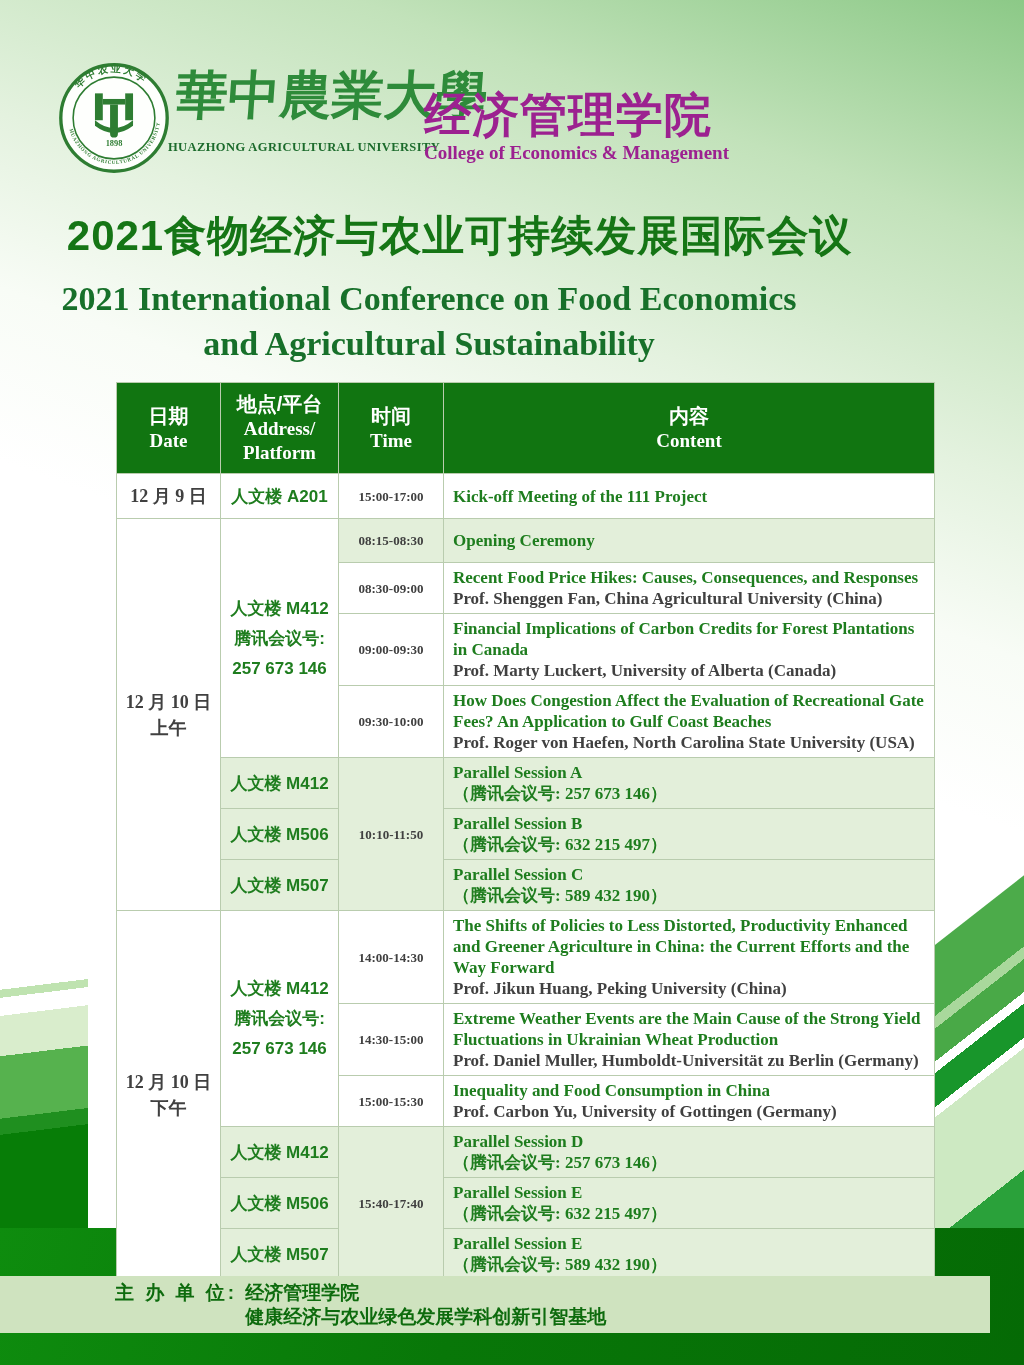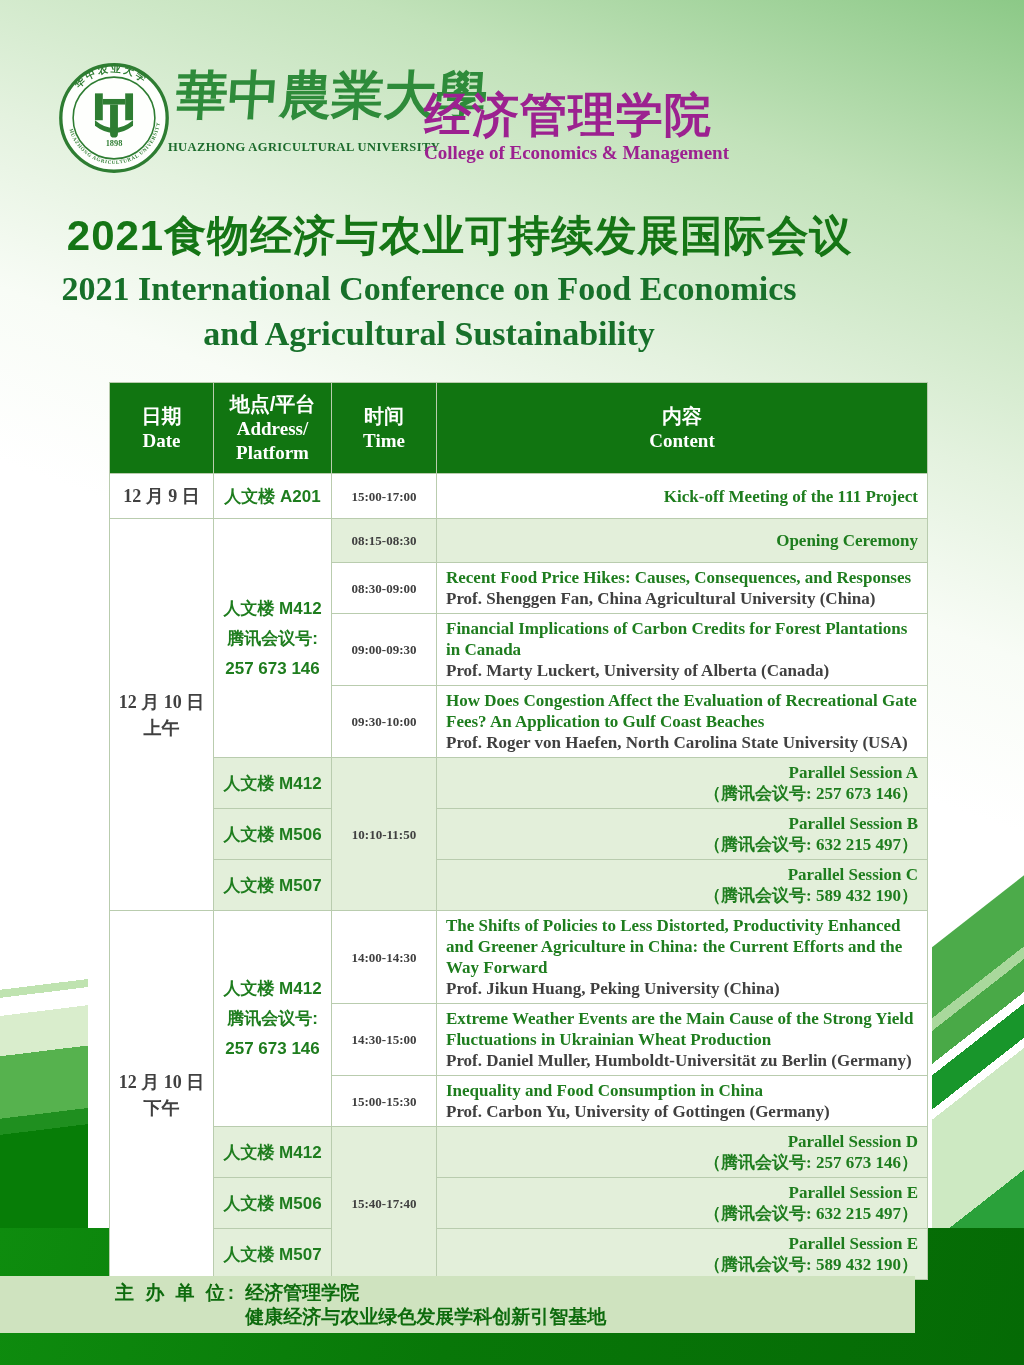--- a/index.html
+++ b/index.html
@@ -24,21 +24,21 @@
     transform:rotate(-7deg);transform-origin:top left;
     background:linear-gradient(to bottom,
       rgba(255,255,255,0) 0 22px,#bfe3b0 22px 30px,#ffffff 30px 48px,
       #d9edcc 48px 88px,#56b24e 88px 150px,#1f8f1f 150px 166px,#077d07 166px 100%);
   }
   .bottom-band{
     position:absolute;left:0;top:1228px;width:1024px;height:137px;
     background:linear-gradient(105deg,#0e8c0e 0%,#087708 45%,#056a05 100%);
   }
   .footer-band{
-    position:absolute;left:0;top:1276px;width:915px;height:57px;
+    position:absolute;left:0;top:1276px;width:990px;height:57px;
     background:var(--footer_band,#cfe3bf);display:flex;align-items:center;
   }
   .footer-inner{display:flex;margin-left:115px;
     font-family:"Liberation Sans","DejaVu Sans",sans-serif;
     font-weight:bold;font-size:19px;line-height:24px;color:#0d6b0d;}
   .footer-label{letter-spacing:3px;margin-right:8px;white-space:nowrap;}
   
   .seal{position:absolute;left:58px;top:62px;width:112px;height:112px;}
   .cal-name{position:absolute;left:176px;top:64px;width:250px;
     font-size:52px;font-weight:bold;color:#2e8b3a;letter-spacing:0;line-height:64px;white-space:nowrap;
@@ -47,41 +47,41 @@
     color:#1c6b2c;letter-spacing:0.4px;white-space:nowrap;}
   .college-zh{position:absolute;left:424px;top:84px;font-size:47px;font-weight:bold;
     color:var(--magenta,#9c2190);font-family:"Liberation Sans","DejaVu Sans",sans-serif;
     letter-spacing:1px;white-space:nowrap;}
   .college-en{position:absolute;left:424px;top:142px;font-size:19px;font-weight:bold;
     color:var(--magenta,#9c2190);white-space:nowrap;}
   
   .title-zh{position:absolute;left:0;top:208px;width:919px;text-align:center;
     font-family:"Liberation Sans","DejaVu Sans",sans-serif;
     font-size:42px;font-weight:bold;color:var(--title_green,#157515);letter-spacing:1px;}
-  .title-en{position:absolute;left:0;top:266px;width:858px;text-align:center;
+  .title-en{position:absolute;left:0;top:276px;width:858px;text-align:center;
     font-size:34px;font-weight:bold;color:#17702a;line-height:45px;}
   
-  .sched{position:absolute;left:109px;top:382px;border-collapse:collapse;table-layout:fixed;
+  .sched{position:absolute;left:116px;top:382px;border-collapse:collapse;table-layout:fixed;
     width:818px;background:#ffffff;border:1px solid #95a68c;}
   .sched col.c-date{width:104px}.sched col.c-addr{width:118px}
   .sched col.c-time{width:105px}.sched col.c-content{width:491px}
   .sched th,.sched td{border:1px solid #b9ccae;padding:2px 6px;vertical-align:middle;}
   .sched th{background:var(--header_green,#117511);color:#ffffff;text-align:center;padding:8px 2px;}
   .sched th .zh{font-family:"Liberation Sans","DejaVu Sans",sans-serif;font-size:20px;font-weight:bold;line-height:26px;}
   .sched th .en{font-size:19px;font-weight:bold;line-height:24px;white-space:pre-line;}
   .sched td{font-size:17px;font-weight:bold;line-height:21px;}
   td.bg-lg{background:var(--row_light_green,#e3efda);}
   td.bg-white{background:#ffffff;}
   td.col-date{text-align:center;color:#141414;font-size:18px;line-height:26px;}
   td.col-addr{text-align:center;color:var(--address_green,#2f8f2f);
     font-family:"Liberation Sans","DejaVu Sans",sans-serif;font-size:17px;}
   td.col-addr .line{margin:9px 0;}
   td.col-time{text-align:center;color:#141414;font-size:13px;}
   td.col-content{padding:4px 9px;}
-  td.align-center{text-align:right;margin-left:44px;}
+  td.align-center{text-align:left;margin-left:44px;}
   td.align-left{text-align:left;}
   .line.c-green{color:var(--text_green,#1e7d1e);}
   .line.c-black{color:#404040;}
 </style>
 </head>
 <body>
 
 <div class="poster">
 
   <div class="right-deco">

